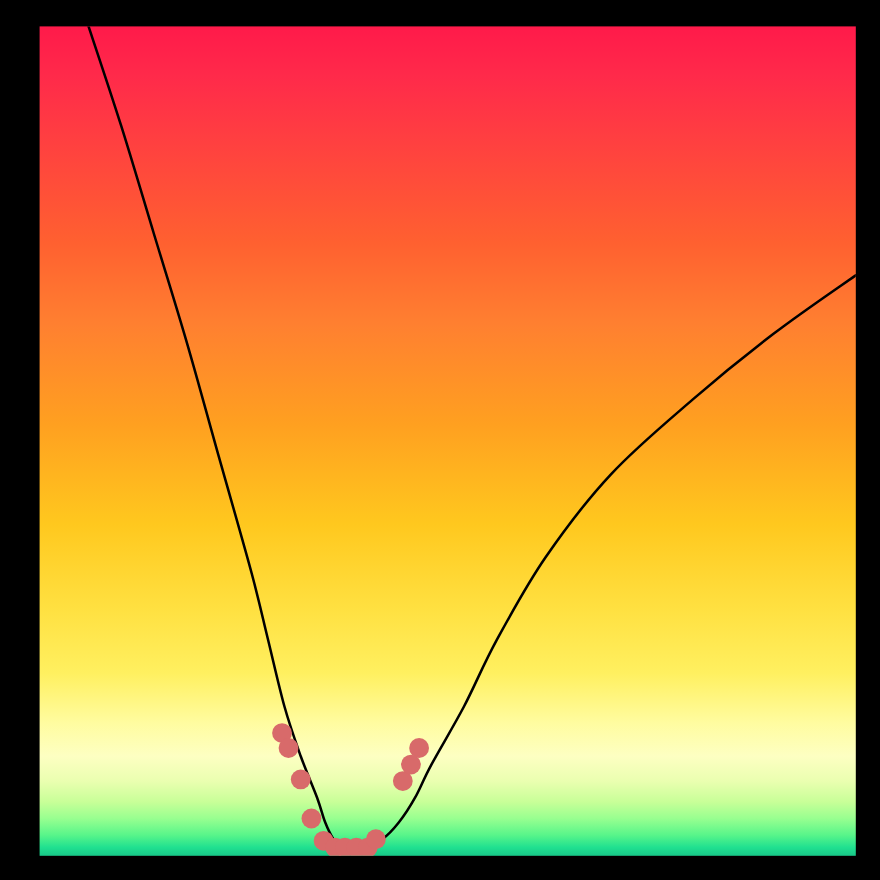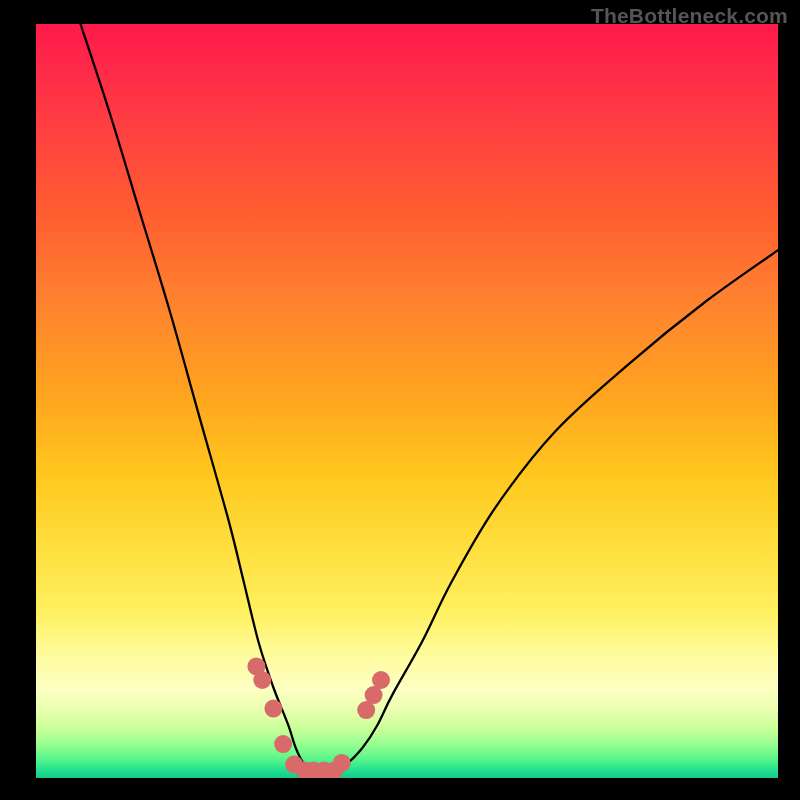--- a/index.html
+++ b/index.html
@@ -85,14 +85,13 @@
           <circle cx="277.5" cy="746.5" r="9" fill="#d86a6a" stroke="#c45a5a" stroke-width="0"></circle>
           <circle cx="287.9" cy="746.5" r="9" fill="#d86a6a" stroke="#c45a5a" stroke-width="0"></circle>
           <circle cx="298.3" cy="746.5" r="9" fill="#d86a6a" stroke="#c45a5a" stroke-width="0"></circle>
           <circle cx="305.7" cy="738.9" r="9" fill="#d86a6a" stroke="#c45a5a" stroke-width="0"></circle>
           <circle cx="330.2" cy="686.1" r="9" fill="#d86a6a" stroke="#c45a5a" stroke-width="0"></circle>
           <circle cx="337.6" cy="671.1" r="9" fill="#d86a6a" stroke="#c45a5a" stroke-width="0"></circle>
           <circle cx="345.0" cy="656.0" r="9" fill="#d86a6a" stroke="#c45a5a" stroke-width="0"></circle>
         </g>
     </svg>
   </div>
-  <div class="watermark">TheBottleneck.com</div>
 </div>
 
 </body></html>

